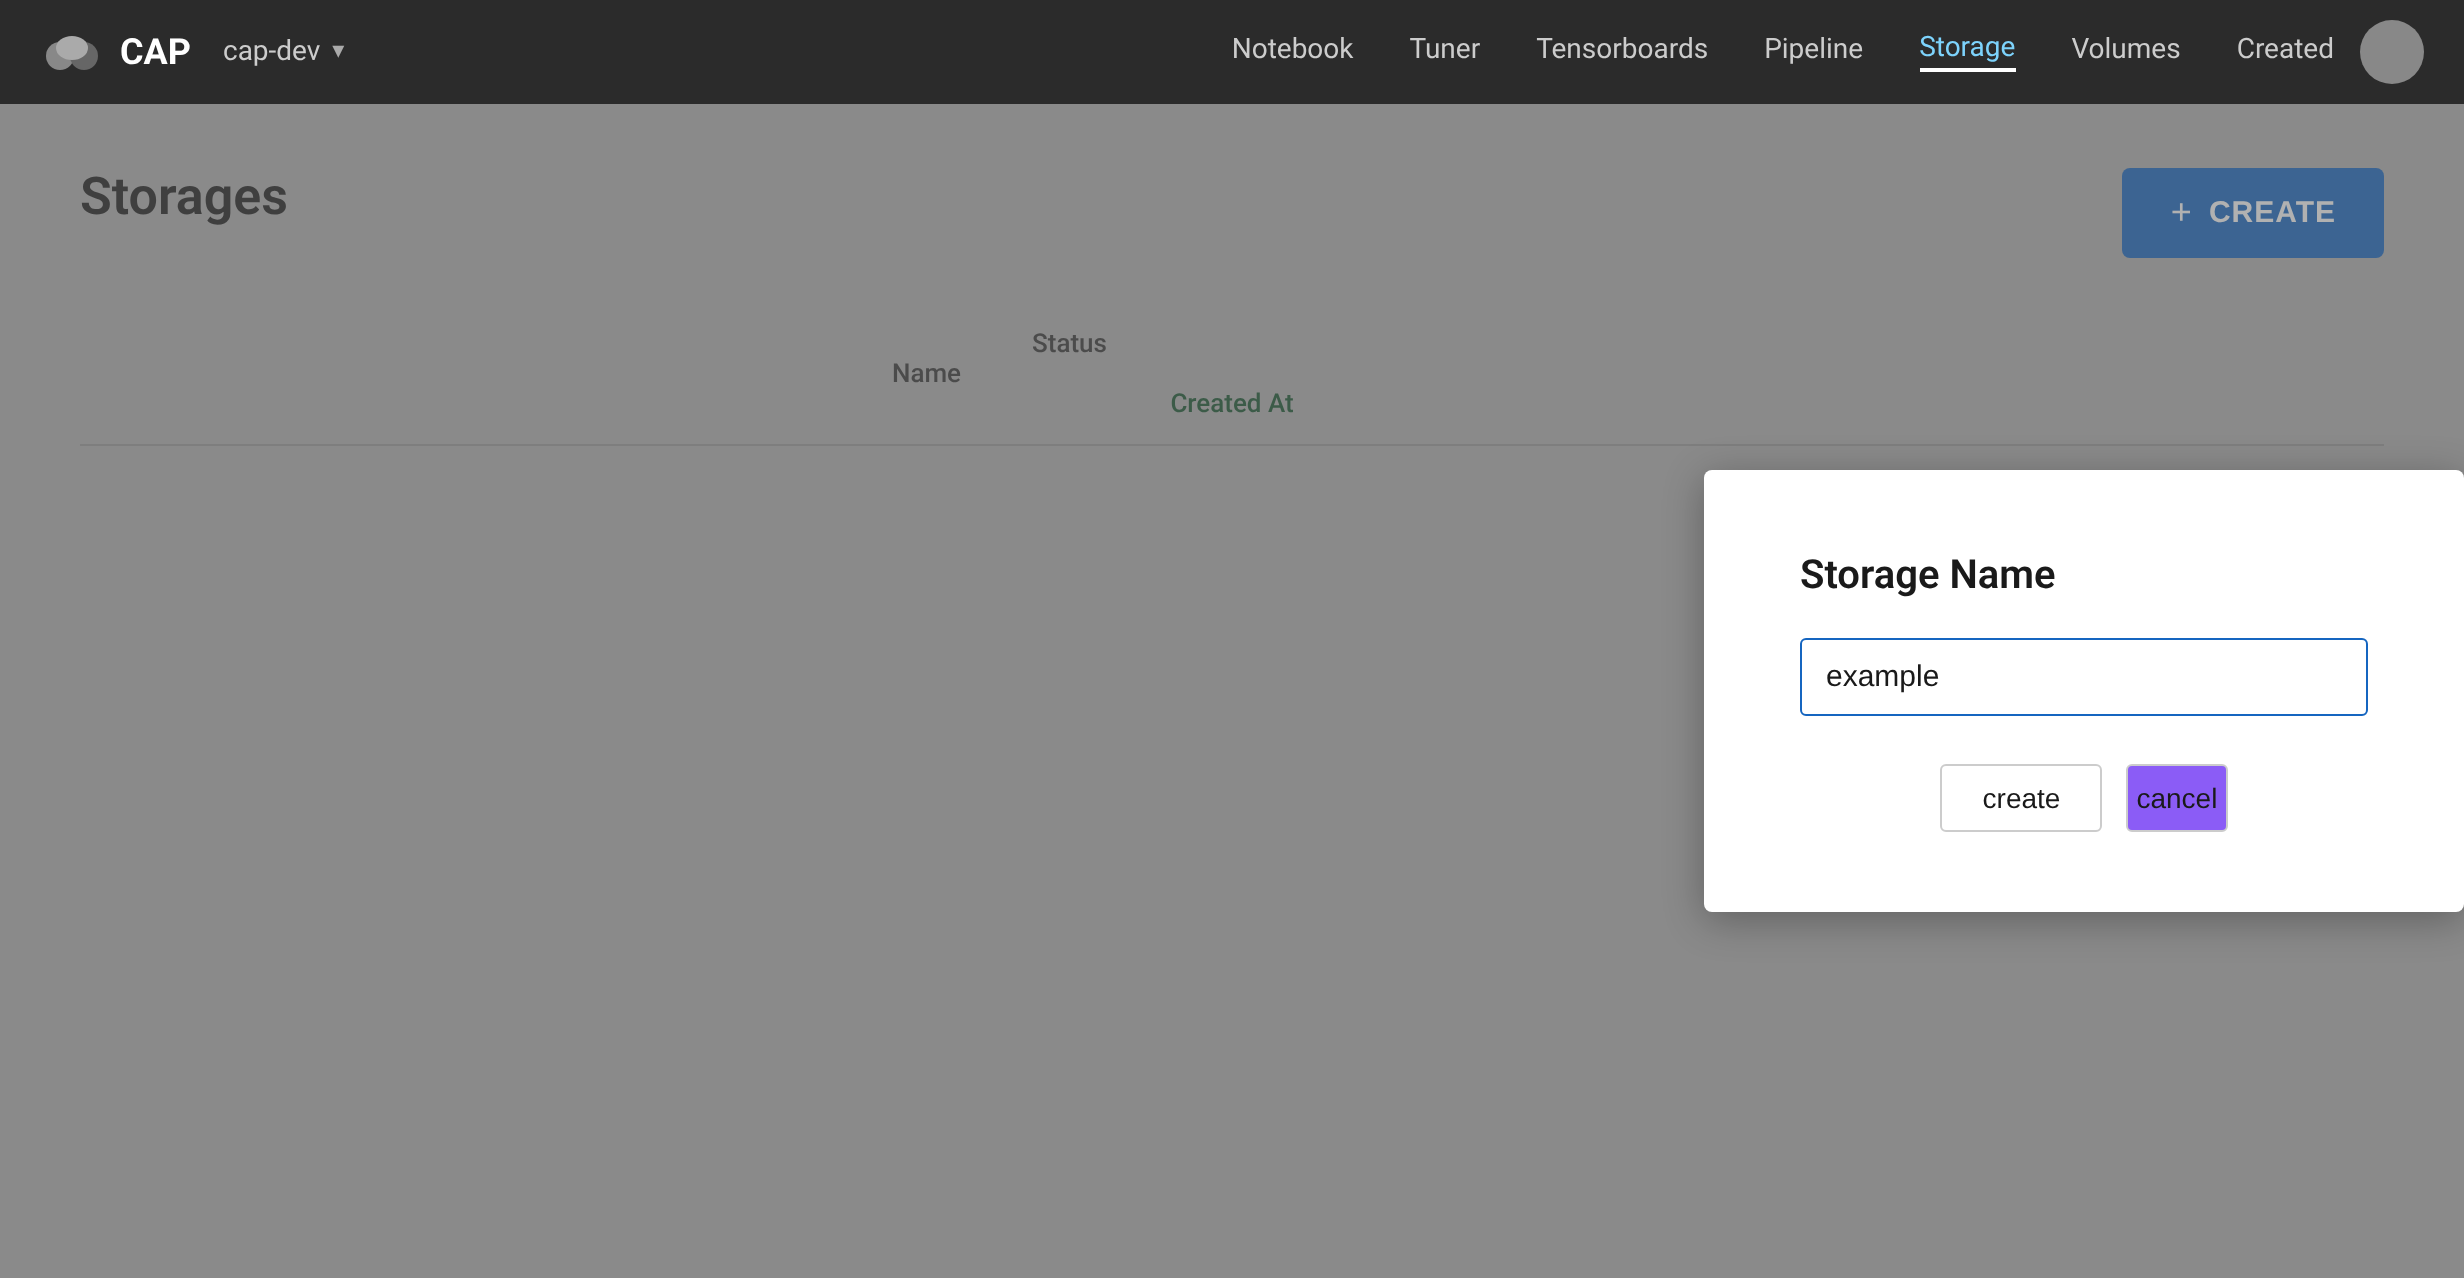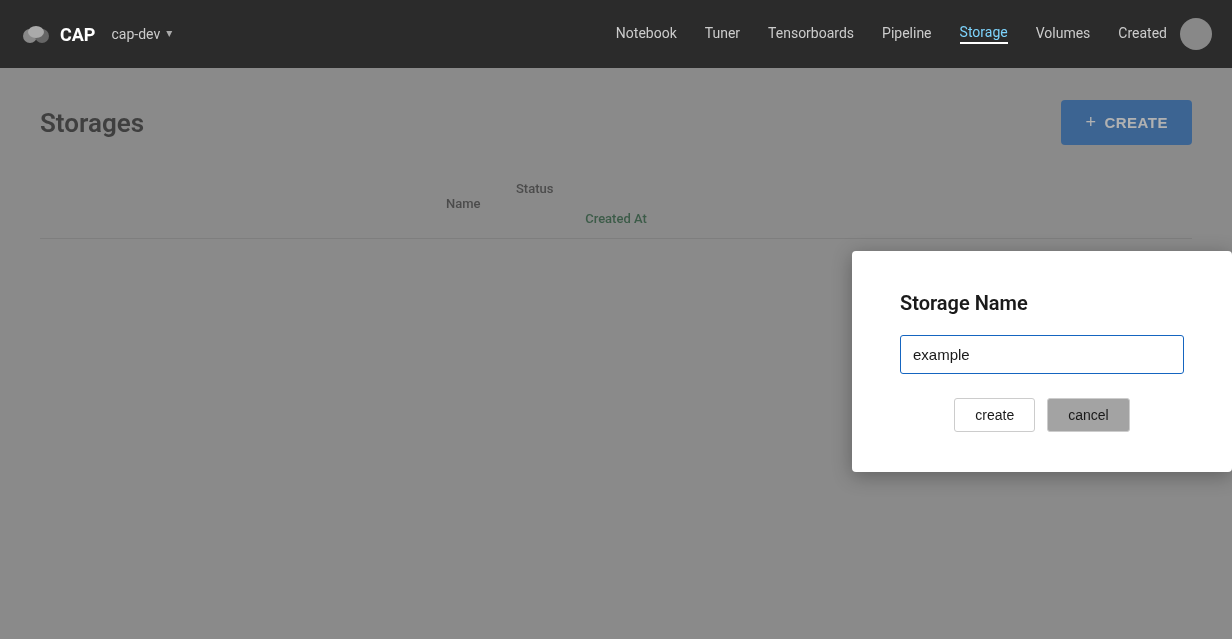--- a/index.html
+++ b/index.html
@@ -13,21 +13,21 @@
       background-color: #9e9e9e;
       width: 1232px;
       height: 639px;
       overflow: hidden;
       position: relative;
     }
 
     
     .navbar {
       background-color: #2b2b2b;
-      height: 68px;
+      height: 52px;
       display: flex;
       align-items: center;
       padding: 0 20px;
       position: relative;
       z-index: 10;
     }
 
     .nav-logo {
       display: flex;
       align-items: center;
@@ -89,21 +89,20 @@
     
     .main-content {
       background-color: #b0b0b0;
       padding: 32px 40px;
       height: calc(639px - 52px);
       position: relative;
     }
 
     .page-header {
       display: flex;
-      align-items: center;
       justify-content: space-between;
       margin-bottom: 24px;
     }
 
     .page-title {
       font-size: 26px;
       font-weight: 600;
       color: #1a1a1a;
     }
 
@@ -209,25 +208,25 @@
       background-color: #ffffff;
       color: #1a1a1a;
       border: 1px solid #cccccc;
       border-radius: 3px;
       padding: 8px 20px;
       font-size: 14px;
       cursor: pointer;
     }
 
     .modal-cancel-btn {
-      background-color: #a3a3a3;
+      background-color: #8b5cf6;
       color: #1a1a1a;
       border: 1px solid #cccccc;
       border-radius: 3px;
-      padding: 8px 20px;
+      padding: 8px 4px;
       font-size: 14px;
       cursor: pointer;
     }
   </style>
 </head>
 <body>
 
 <nav class="navbar">
   <div class="nav-logo">
     <svg class="nav-logo-icon" viewBox="0 0 32 32" fill="none">

